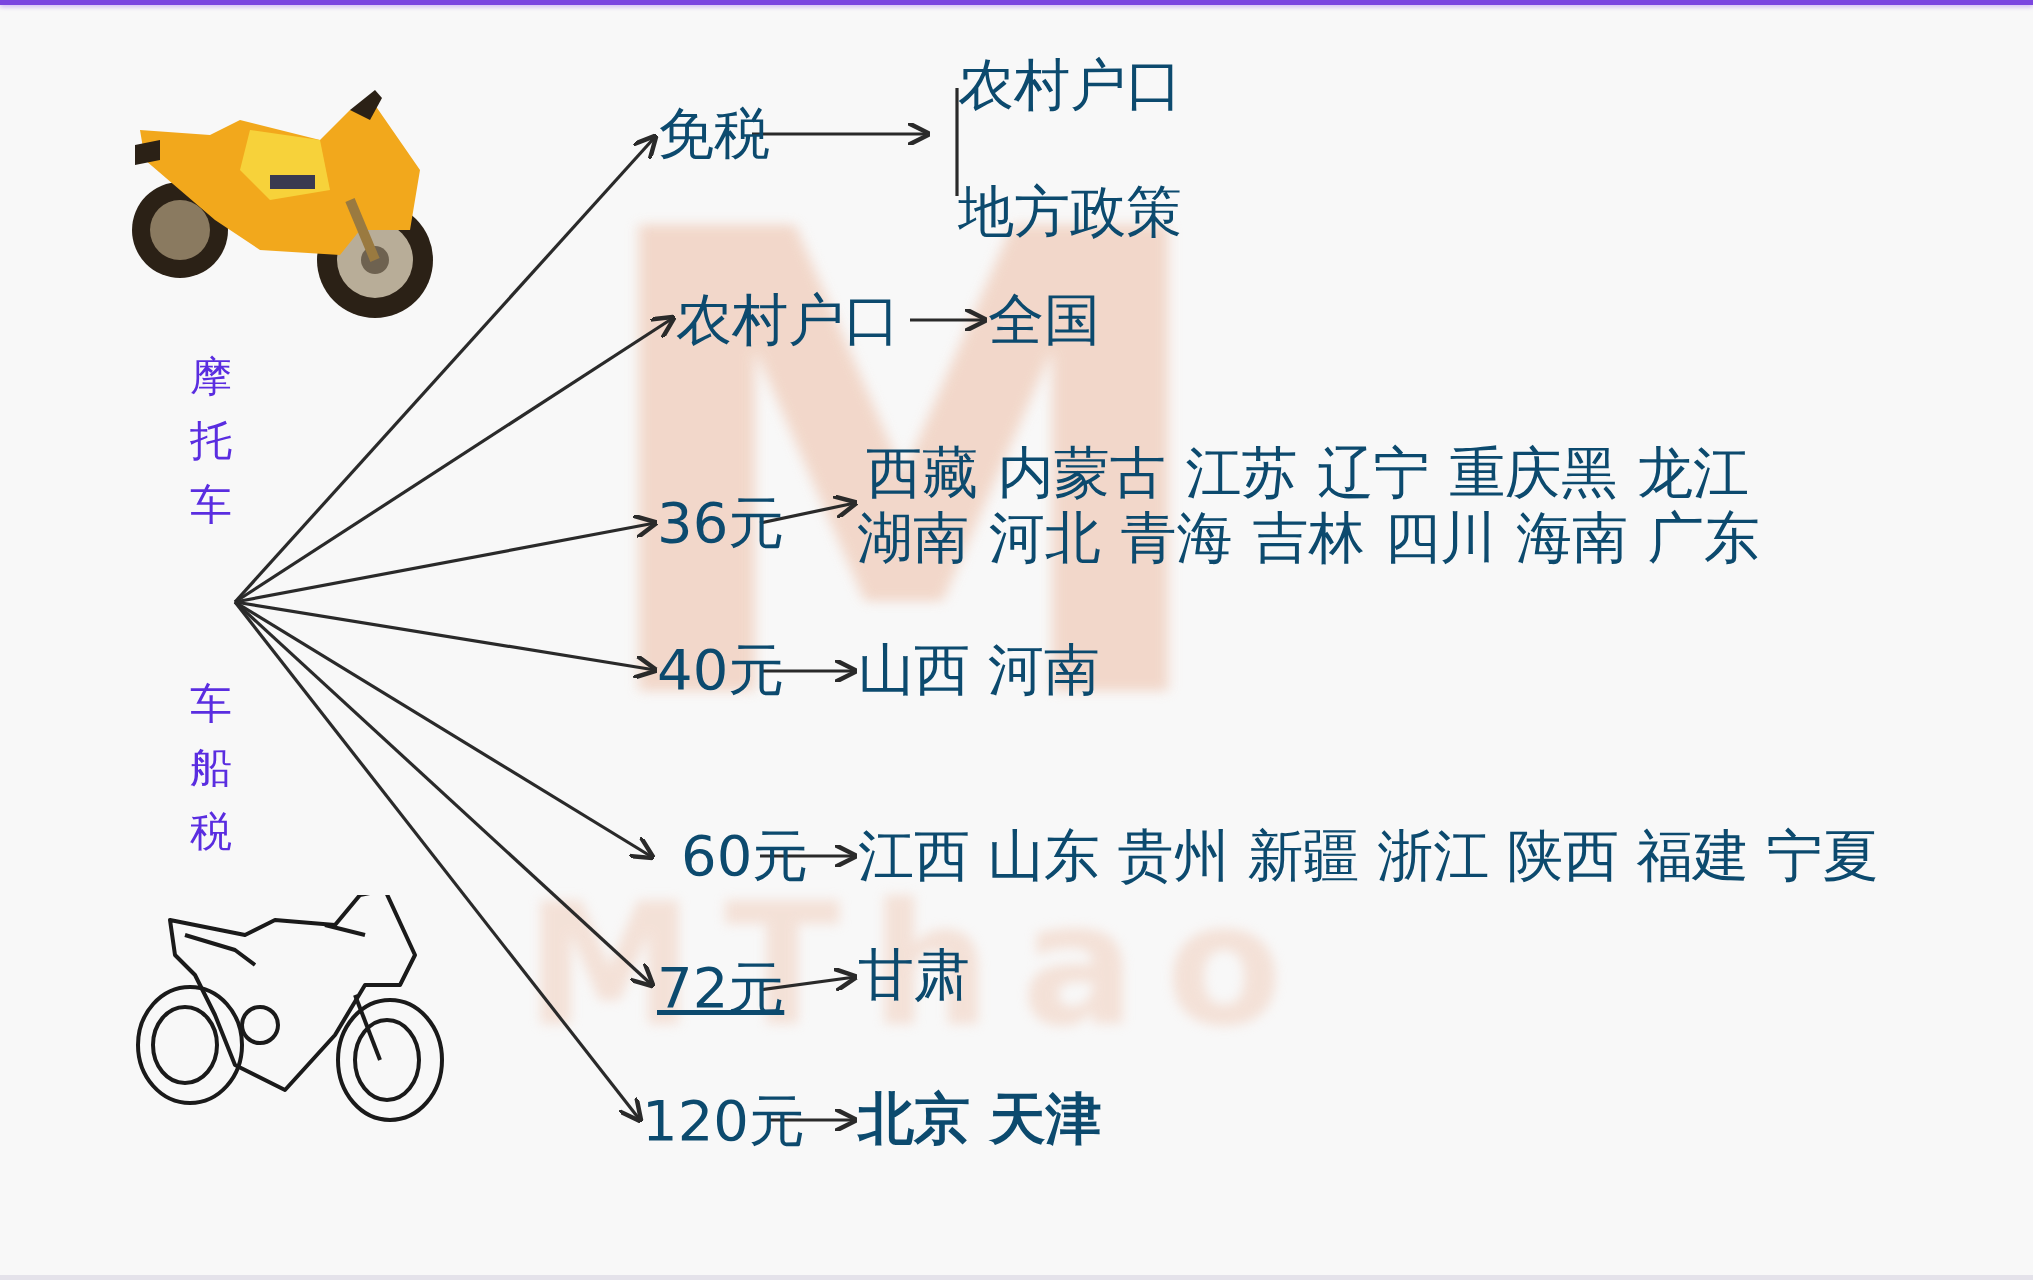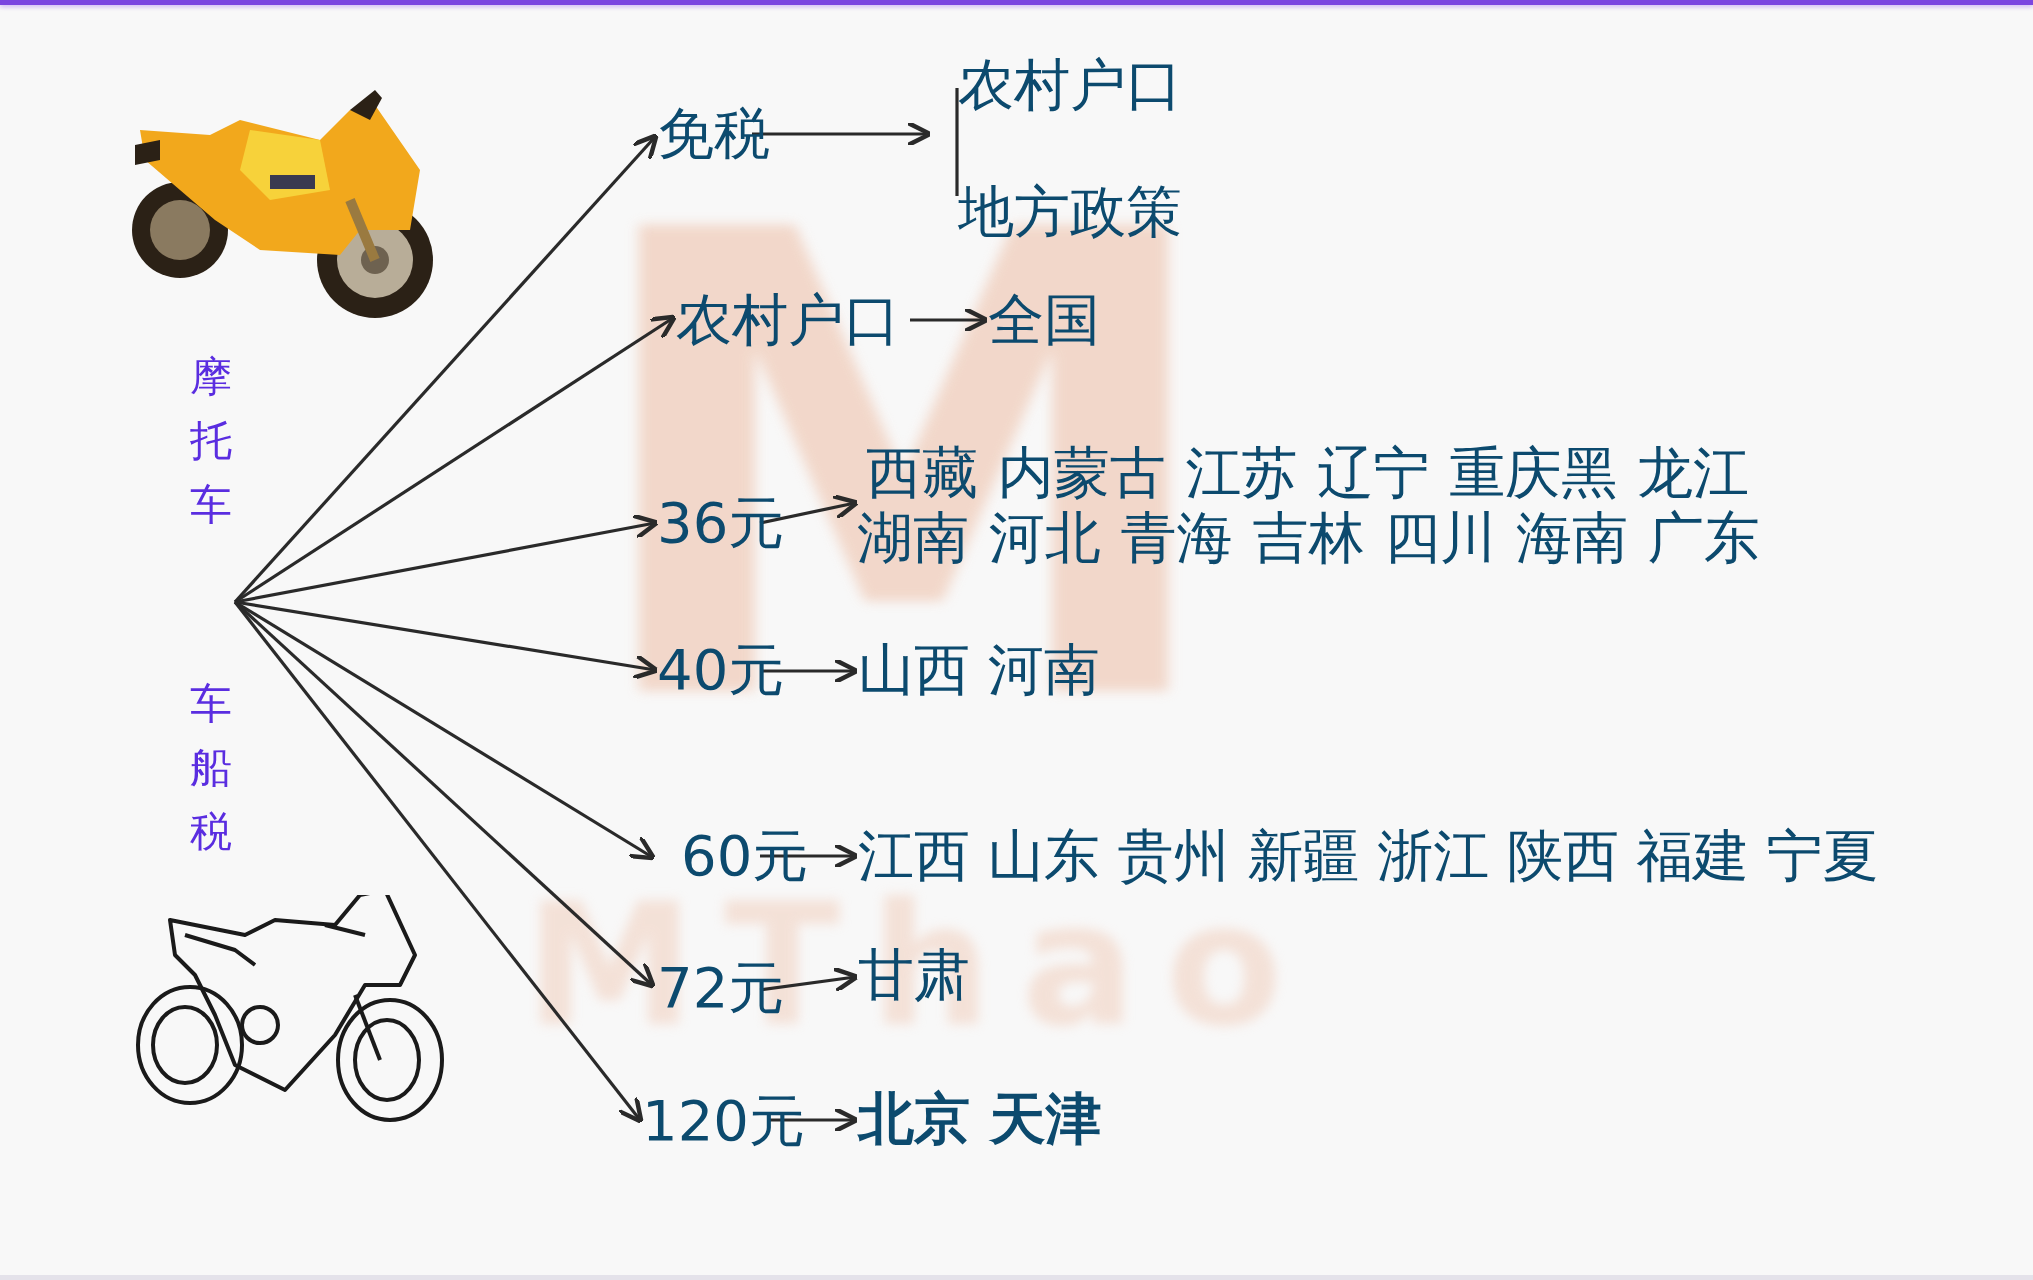--- a/index.html
+++ b/index.html
@@ -98,21 +98,21 @@
 <div class="lbl" style="left:657px; top:498px;">36元</div>
 <div class="lbl" style="left:866px; top:448px; word-spacing:2px;">西藏 内蒙古 江苏 辽宁 重庆黑 龙江</div>
 <div class="lbl" style="left:857px; top:513px; word-spacing:2px;">湖南 河北 青海 吉林 四川 海南 广东</div>
 
 <div class="lbl" style="left:657px; top:645px;">40元</div>
 <div class="lbl" style="left:858px; top:645px;">山西 河南</div>
 
 <div class="lbl" style="left:657px; top:831px;margin-left:24px;">60元</div>
 <div class="lbl" style="left:858px; top:831px;">江西 山东 贵州 新疆 浙江 陕西 福建 宁夏</div>
 
-<div class="lbl" style="left:657px; top:963px;">72元</div>
+<div class="lbl" style="left:657px; top:963px;text-decoration:underline;">72元</div>
 <div class="lbl" style="left:858px; top:950px;">甘肃</div>
 
 <div class="lbl" style="left:642px; top:1096px;">120元</div>
 <div class="lbl" style="left:858px; top:1094px;font-weight:bold;">北京 天津</div>
 
 <svg class="moto-photo" viewBox="0 0 330 250">
   <circle cx="60" cy="150" r="48" fill="#2b2116"></circle>
   <circle cx="60" cy="150" r="30" fill="#8a7a60"></circle>
   <circle cx="255" cy="180" r="58" fill="#2b2116"></circle>
   <circle cx="255" cy="180" r="38" fill="#b8ad98"></circle>

